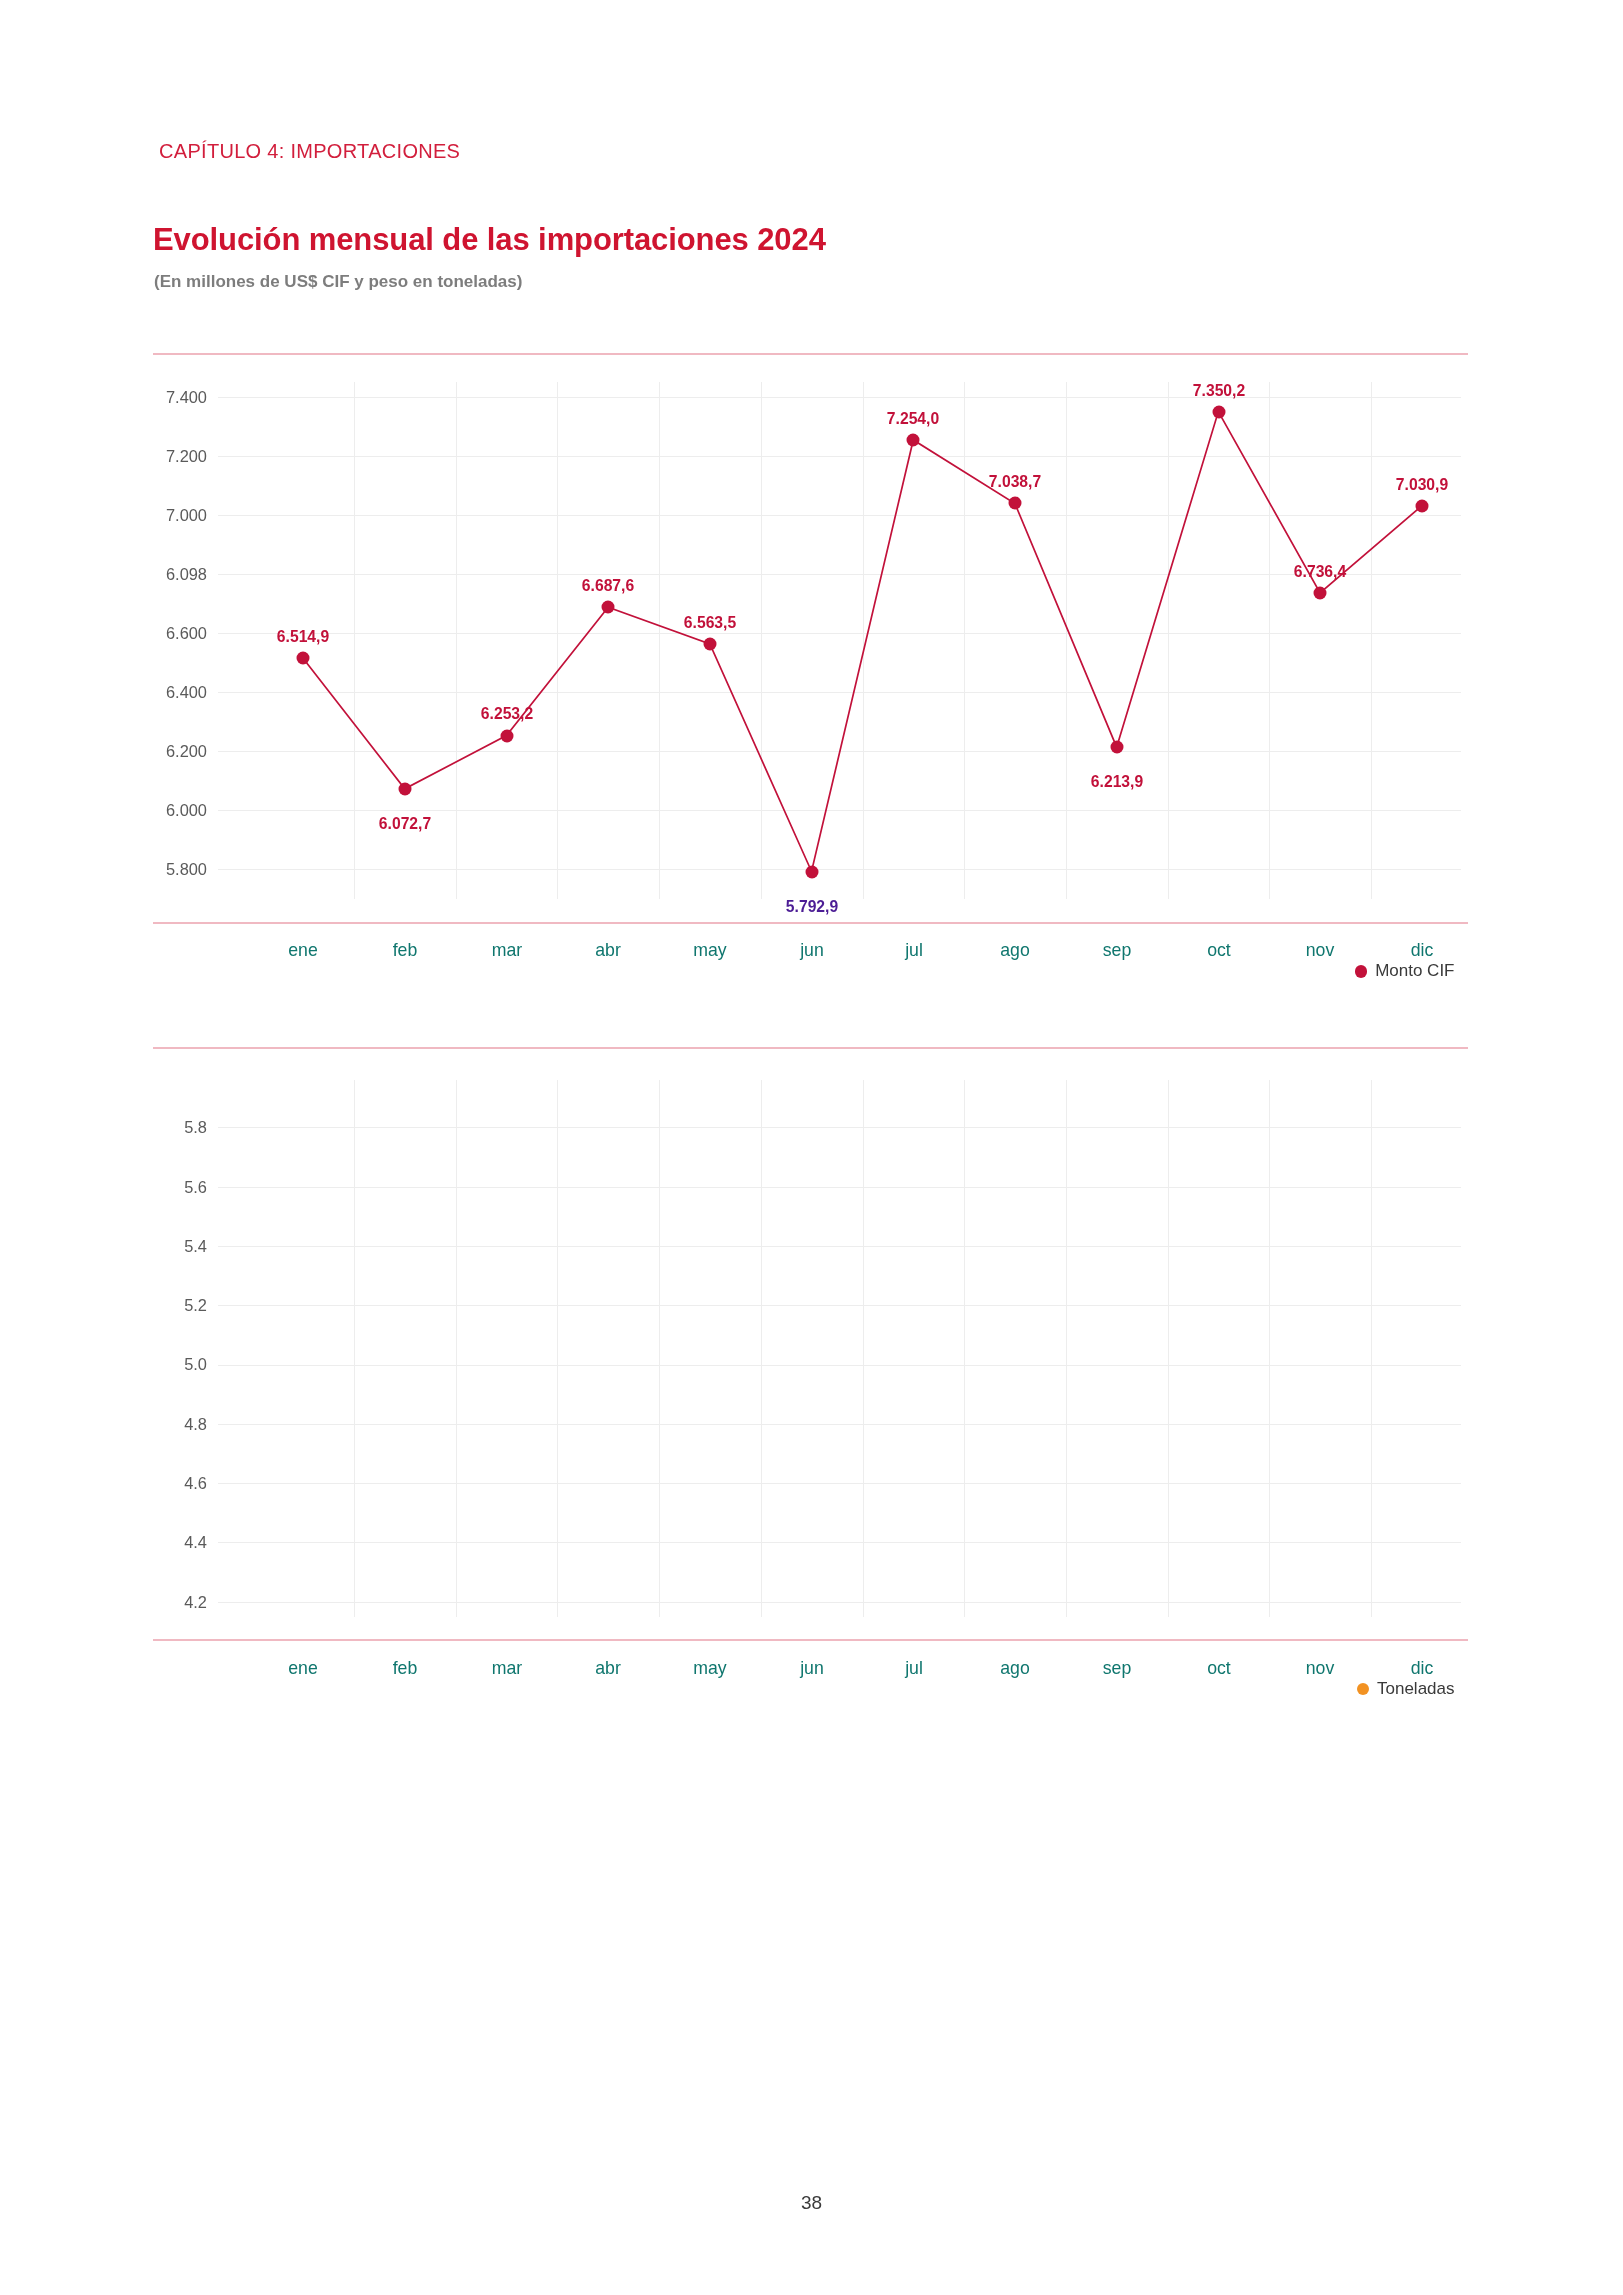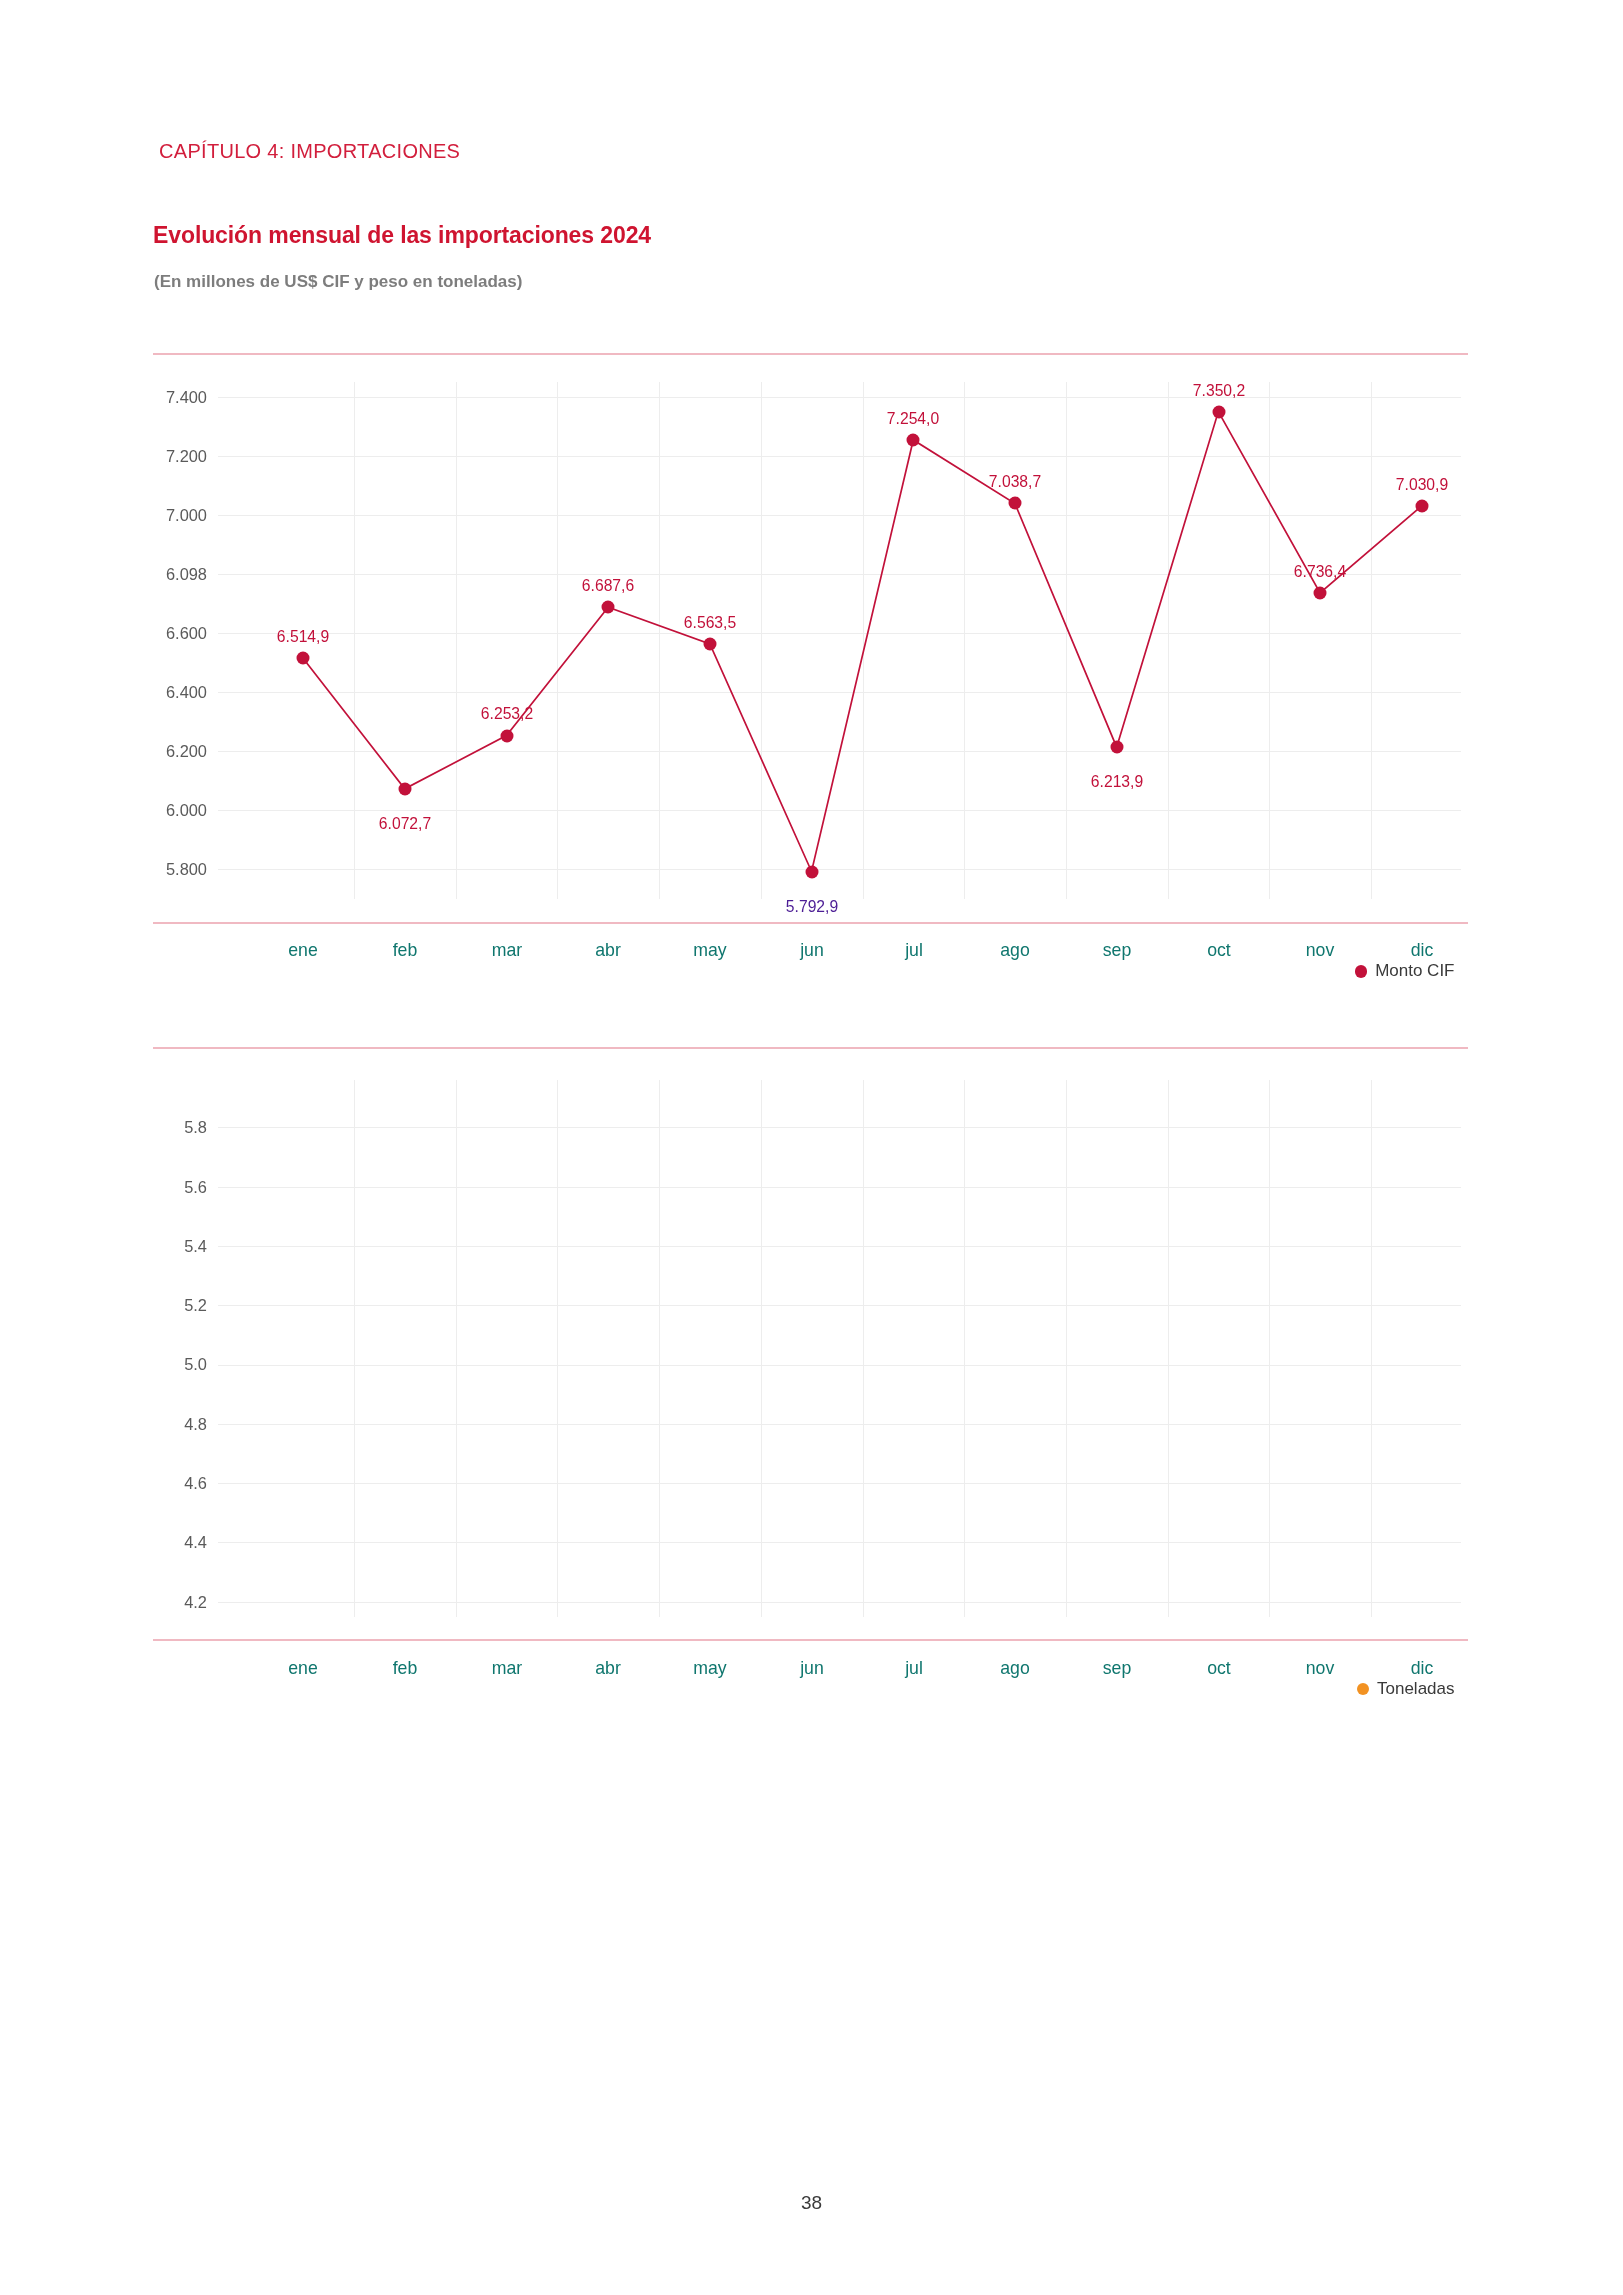--- a/index.html
+++ b/index.html
@@ -26,21 +26,21 @@
     top: 140px;
     font-size: 20px;
     letter-spacing: 0.3px;
     color: #d21e3c;
     font-weight: 400;
   }
   .main-title {
     position: absolute;
     left: 153px;
     top: 222px;
-    font-size: 23px;
+    font-size: 31px;
     font-weight: bold;
     color: #cf1430;
     letter-spacing: -0.1px;
   }
   .subtitle {
     position: absolute;
     left: 154px;
     top: 272px;
     font-size: 17px;
     font-weight: bold;
@@ -108,21 +108,21 @@
   .dot {
     position: absolute;
     width: 13px;
     height: 13px;
     border-radius: 50%;
     transform: translate(-50%, -50%);
   }
   .dlabel {
     position: absolute;
     font-size: 15.7px;
-    font-weight: normal;
+    font-weight: bold;
     white-space: nowrap;
     transform: translate(-50%, 0);
   }
   .legend {
     position: absolute;
     display: flex;
     align-items: center;
     gap: 7.9px;
     font-size: 17px;
     color: #3a3a3a;

